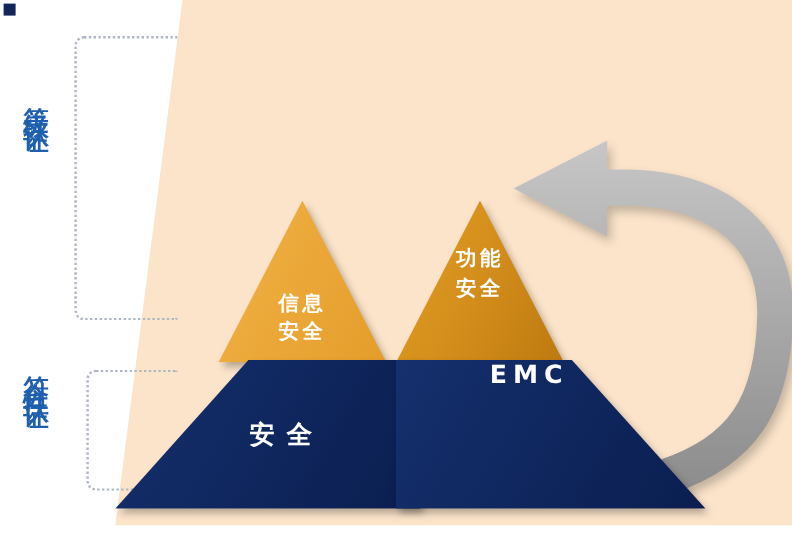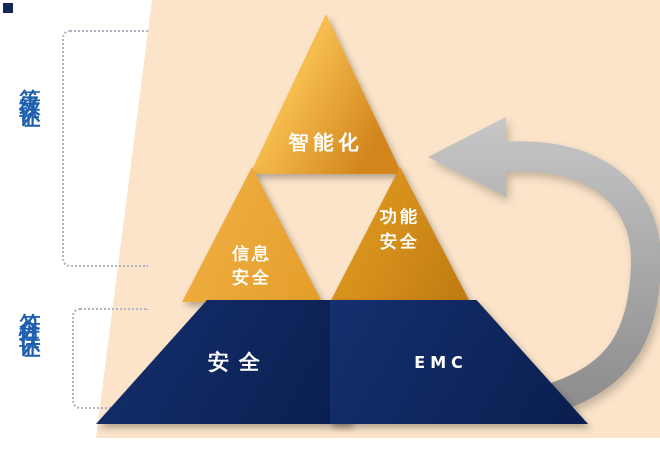--- a/index.html
+++ b/index.html
@@ -89,22 +89,22 @@
     clip-path:polygon(43.7% 0, 100% 0, 100% 100%, 0 100%);
     background:linear-gradient(120deg,#15306e,#0a1e4f);
     justify-content:center; padding-left:32px;
     font-size:21px; letter-spacing:10px;
   }
 
   .bot-right { left:330px; top:300px; width:222px; height:124px; }
   .bot-right .shape-inner {
     clip-path:polygon(0 0, 56.8% 0, 100% 100%, 0 100%);
     background:linear-gradient(120deg,#15306e,#0a1e4f);
-    justify-content:center; padding-right:36px;
-    font-size:16px; letter-spacing:5px;
+    justify-content:flex-start; padding-right:36px;
+    font-size:21px; letter-spacing:5px;
   }
 </style>
 </head>
 <body>
 
 <div class="stage">
 
   <div class="bg-peach"></div>
   <div class="corner-mark"></div>
 
@@ -118,25 +118,20 @@
     <path d="M 500 157 C 588 150 648 190 646 264 C 644 338 618 376 556 397" fill="none" stroke="url(#agrad)" stroke-width="30" stroke-linecap="butt"></path>
     <polygon points="428,157 506,117 506,197" fill="url(#agrad)"></polygon>
   </svg>
 
   <div class="bracket bracket-top"></div>
   <div class="bracket bracket-bottom"></div>
 
   <div class="side-label side-top">等级认证</div>
   <div class="side-label side-bottom">符合性认证</div>
 
-  <div class="shape top-tri">
-    <div class="shape-inner tri-up">
-      <span>智能化</span>
-    </div>
-  </div>
 
   <div class="shape mid-left">
     <div class="shape-inner tri-up">
       <span>信息</span>
       <span>安全</span>
     </div>
   </div>
 
 
   <div class="shape mid-right">

